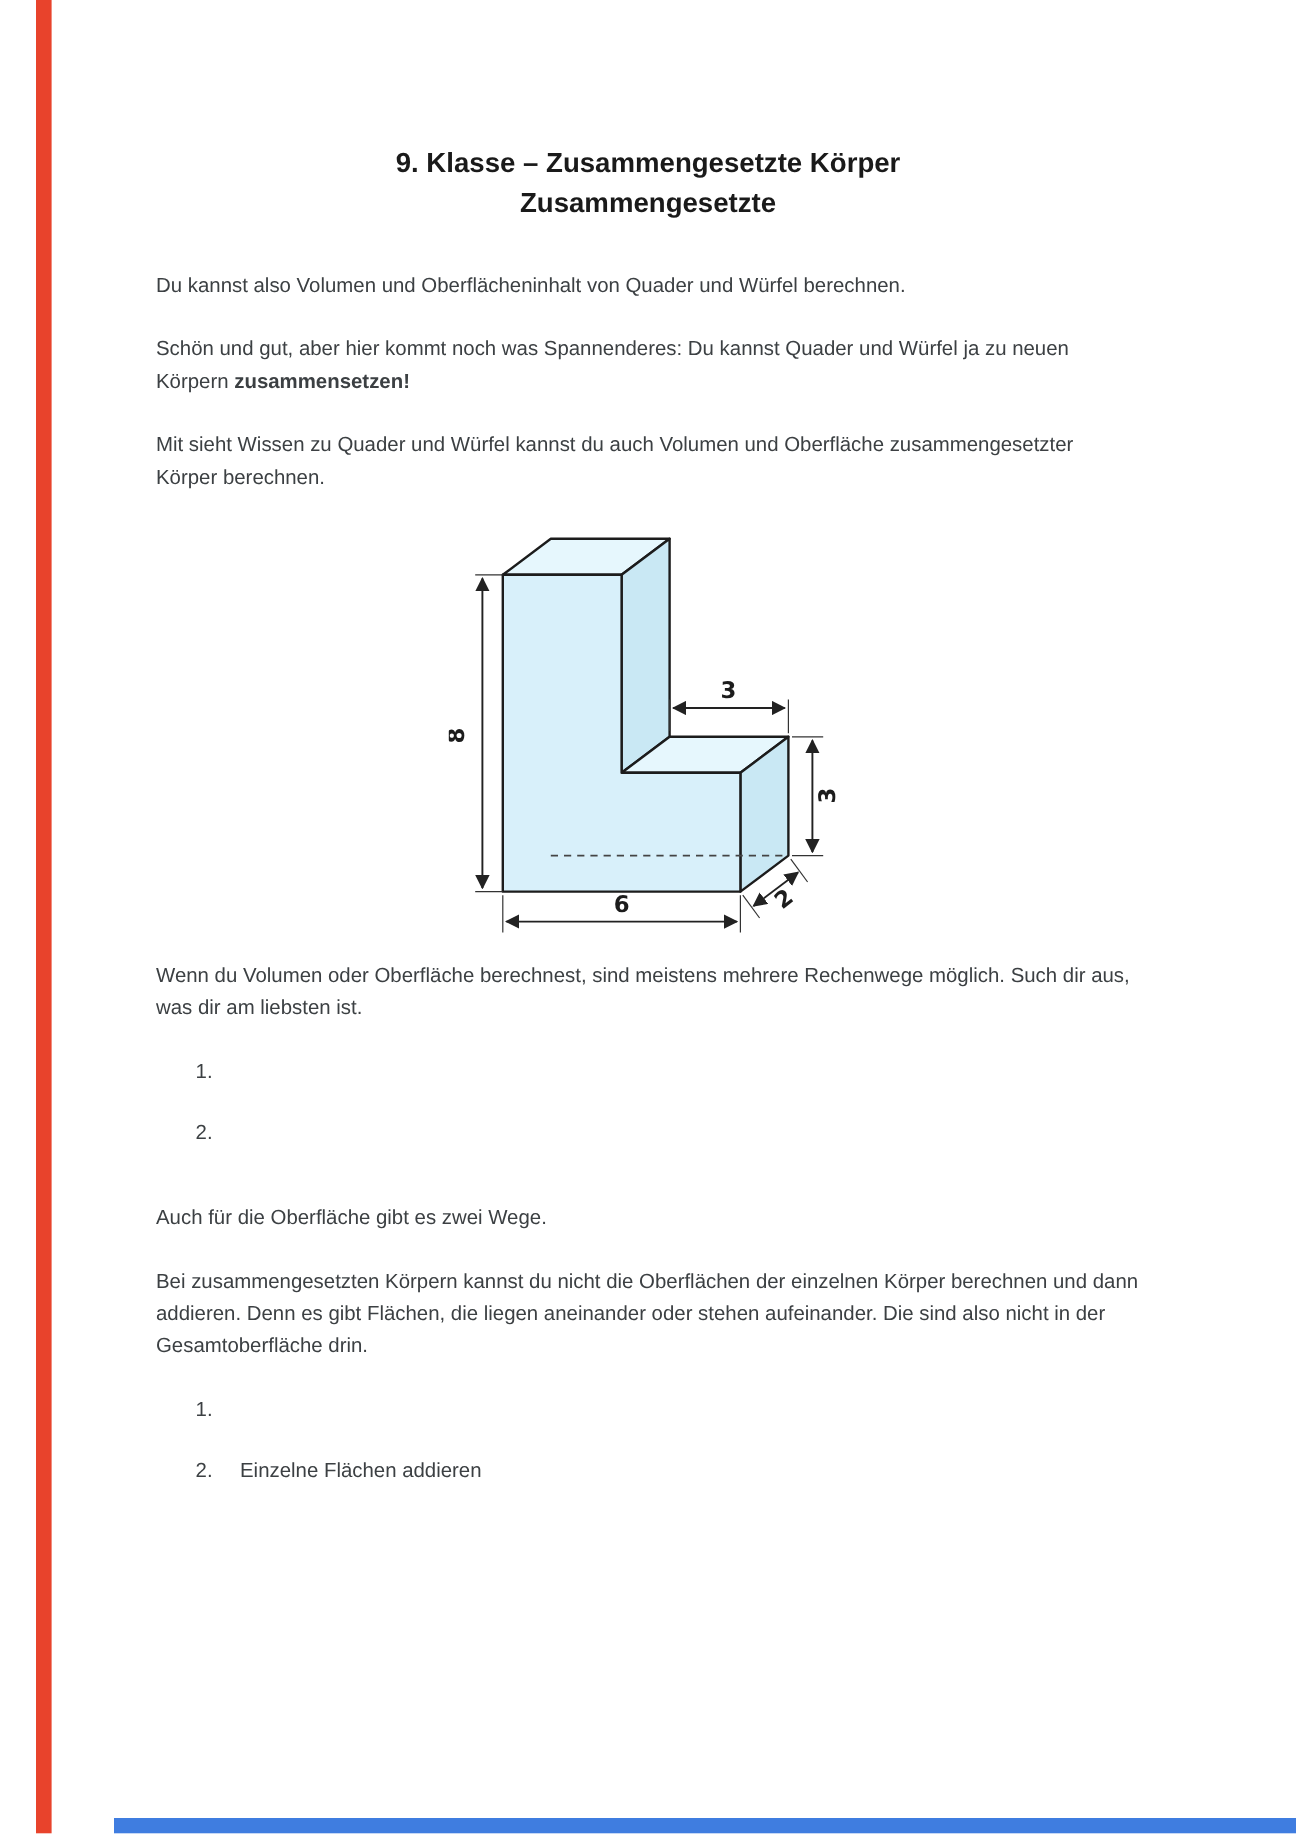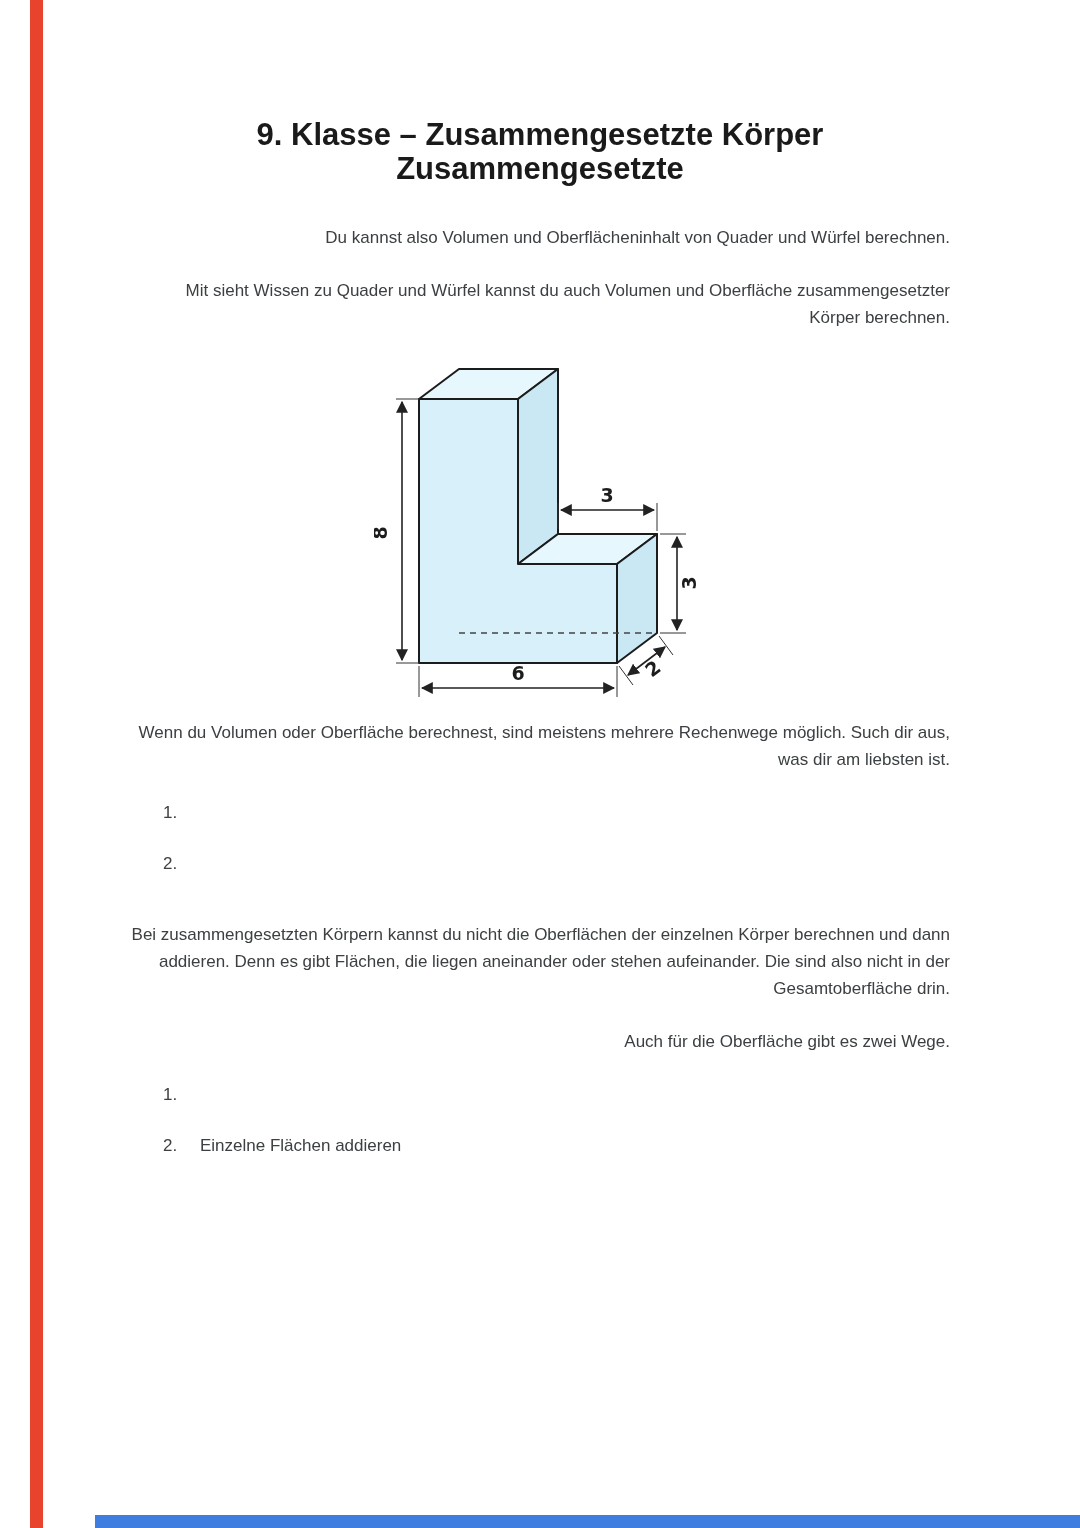--- a/index.html
+++ b/index.html
@@ -34,32 +34,31 @@
     background: #3f7de0;
   }
   .content {
     position: absolute;
     left: 130px;
     top: 118px;
     width: 820px;
     color: #3c4043;
   }
   h1 {
-    font-size: 31px;
+    font-size: 23px;
     line-height: 34px;
     font-weight: 700;
     color: #1a1a1a;
     text-align: center;
     margin: 0 0 38px 0;
   }
   p {
     font-size: 17px;
     line-height: 27px;
     margin: 0 0 26px 0;
-    text-align: right;
   }
   .diagram-wrap {
     display: flex;
     justify-content: center;
     margin: 14px 0 12px 0;
   }
   .olist {
     margin: 2px 0 44px 0;
   }
   .olist.last {
@@ -111,20 +110,21 @@
 
   <div class="content">
 
     <h1>
       <span>9. Klasse – Zusammengesetzte Körper</span><br>
       <span>Zusammengesetzte</span>
     </h1>
 
     <p>Du kannst also Volumen und Oberflächeninhalt von Quader und Würfel berechnen.</p>
 
+    <p><span>Schön und gut, aber hier kommt noch was Spannenderes: Du kannst Quader und Würfel ja zu neuen Körpern </span><span style="font-weight: 700;">zusammensetzen!</span></p>
 
     <p>Mit sieht Wissen zu Quader und Würfel kannst du auch Volumen und Oberfläche zusammengesetzter Körper berechnen.</p>
 
 
     <div class="diagram-wrap">
       <svg width="332" height="350" viewBox="0 0 332 350">
         <defs>
           <marker id="ah" viewBox="0 0 10 10" refX="9" refY="5" markerWidth="7.5" markerHeight="7.5" orient="auto-start-reverse">
             <path d="M0,0 L10,5 L0,10 z" fill="#222222"></path>
           </marker>
@@ -180,23 +180,23 @@
     <div class="olist">
       <div class="li">
         <span class="num">1.</span>
       </div>
       <div class="li">
         <span class="num">2.</span>
       </div>
     </div>
 
 
+    <p>Auch für die Oberfläche gibt es zwei Wege.</p>
+
     <p>Bei zusammengesetzten Körpern kannst du nicht die Oberflächen der einzelnen Körper berechnen und dann addieren. Denn es gibt Flächen, die liegen aneinander oder stehen aufeinander. Die sind also nicht in der Gesamtoberfläche drin.</p>
-
-    <p>Auch für die Oberfläche gibt es zwei Wege.</p>
 
     <div class="olist last">
       <div class="li">
         <span class="num">1.</span>
       </div>
       <div class="li">
         <span class="num">2.</span>
         <span>Einzelne Flächen addieren</span>
       </div>
     </div>

